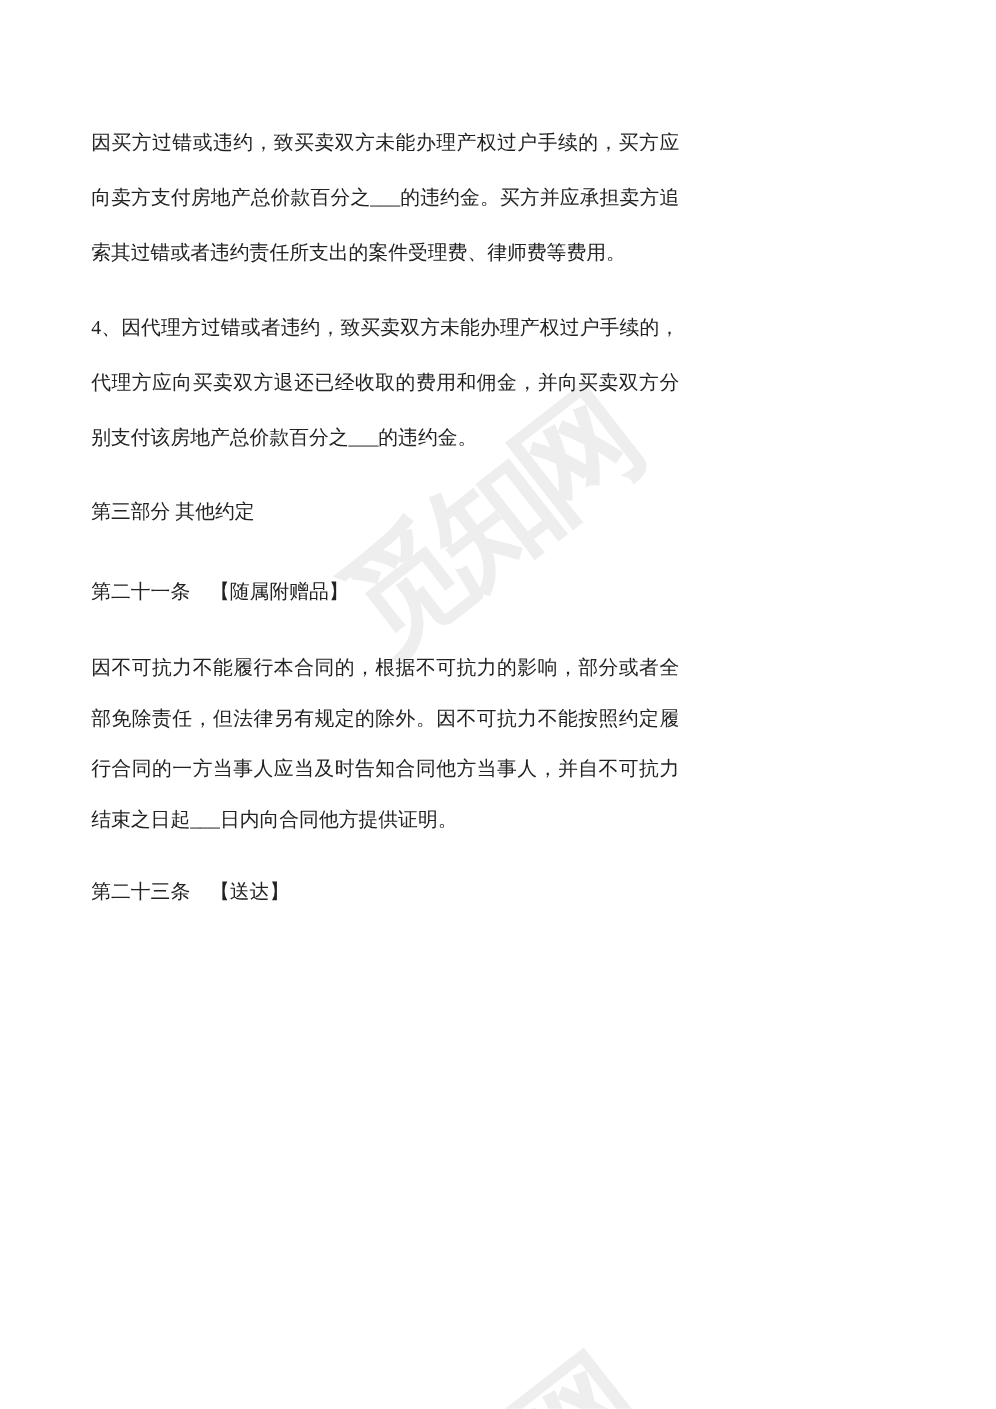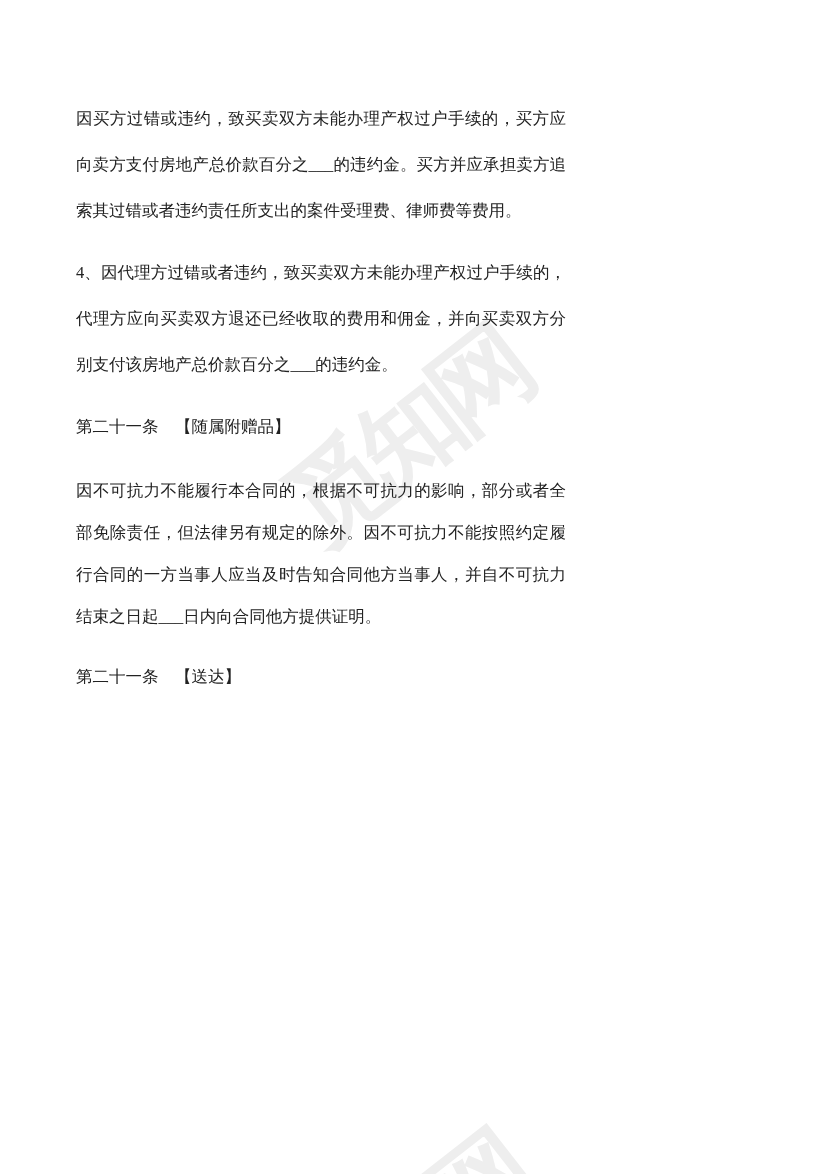--- a/index.html
+++ b/index.html
@@ -61,25 +61,26 @@
 <div class="watermark main">觅知网</div>
 
 <div class="watermark bottom">觅知网</div>
 
 <div class="page">
 
   <p class="body-para">因买方过错或违约，致买卖双方未能办理产权过户手续的，买方应向卖方支付房地产总价款百分之___的违约金。买方并应承担卖方追索其过错或者违约责任所支出的案件受理费、律师费等费用。</p>
 
   <p class="body-para">4、因代理方过错或者违约，致买卖双方未能办理产权过户手续的，代理方应向买卖双方退还已经收取的费用和佣金，并向买卖双方分别支付该房地产总价款百分之___的违约金。</p>
 
+  <h2 class="section-heading">第三部分 其他约定</h2>
 
   <h3 class="clause-heading">第二十一条　【随属附赠品】</h3>
 
 
 
 
 
   <p class="body-para tight">因不可抗力不能履行本合同的，根据不可抗力的影响，部分或者全部免除责任，但法律另有规定的除外。因不可抗力不能按照约定履行合同的一方当事人应当及时告知合同他方当事人，并自不可抗力结束之日起___日内向合同他方提供证明。</p>
 
-  <h3 class="clause-heading">第二十一条　【送达】</h3>
+  <h3 class="clause-heading">第二十三条　【送达】</h3>
 
 
 </div>
 
 </body></html>

